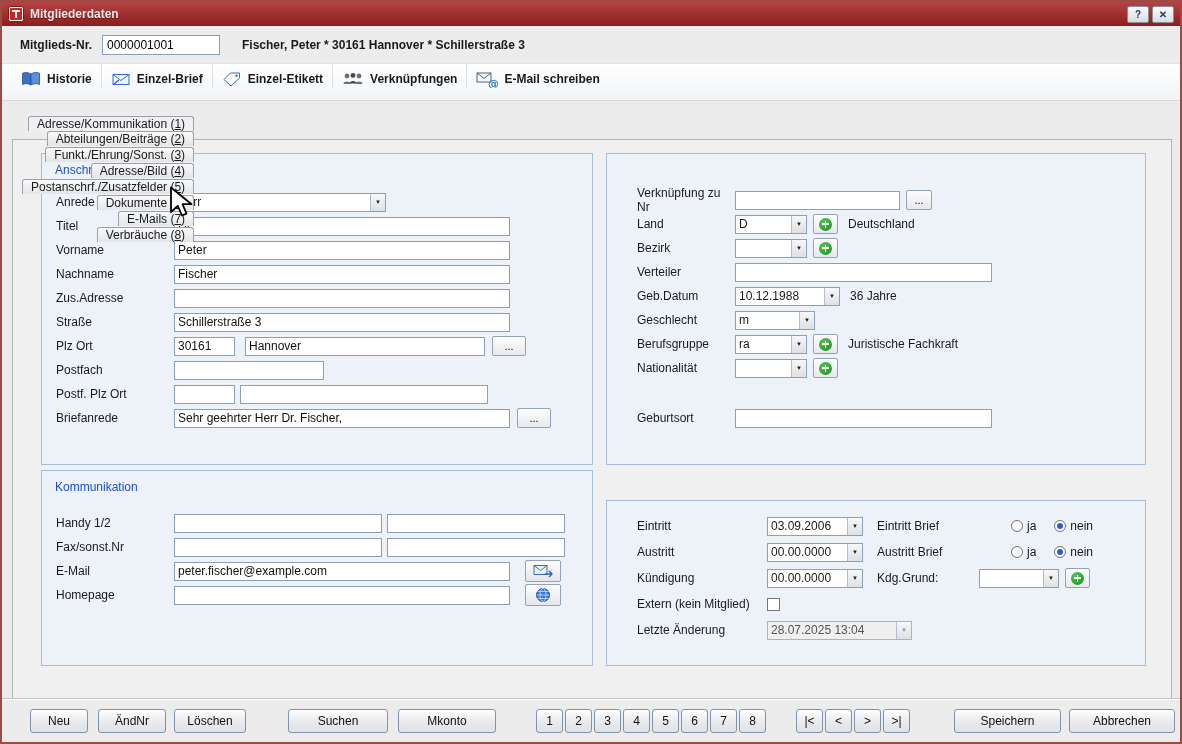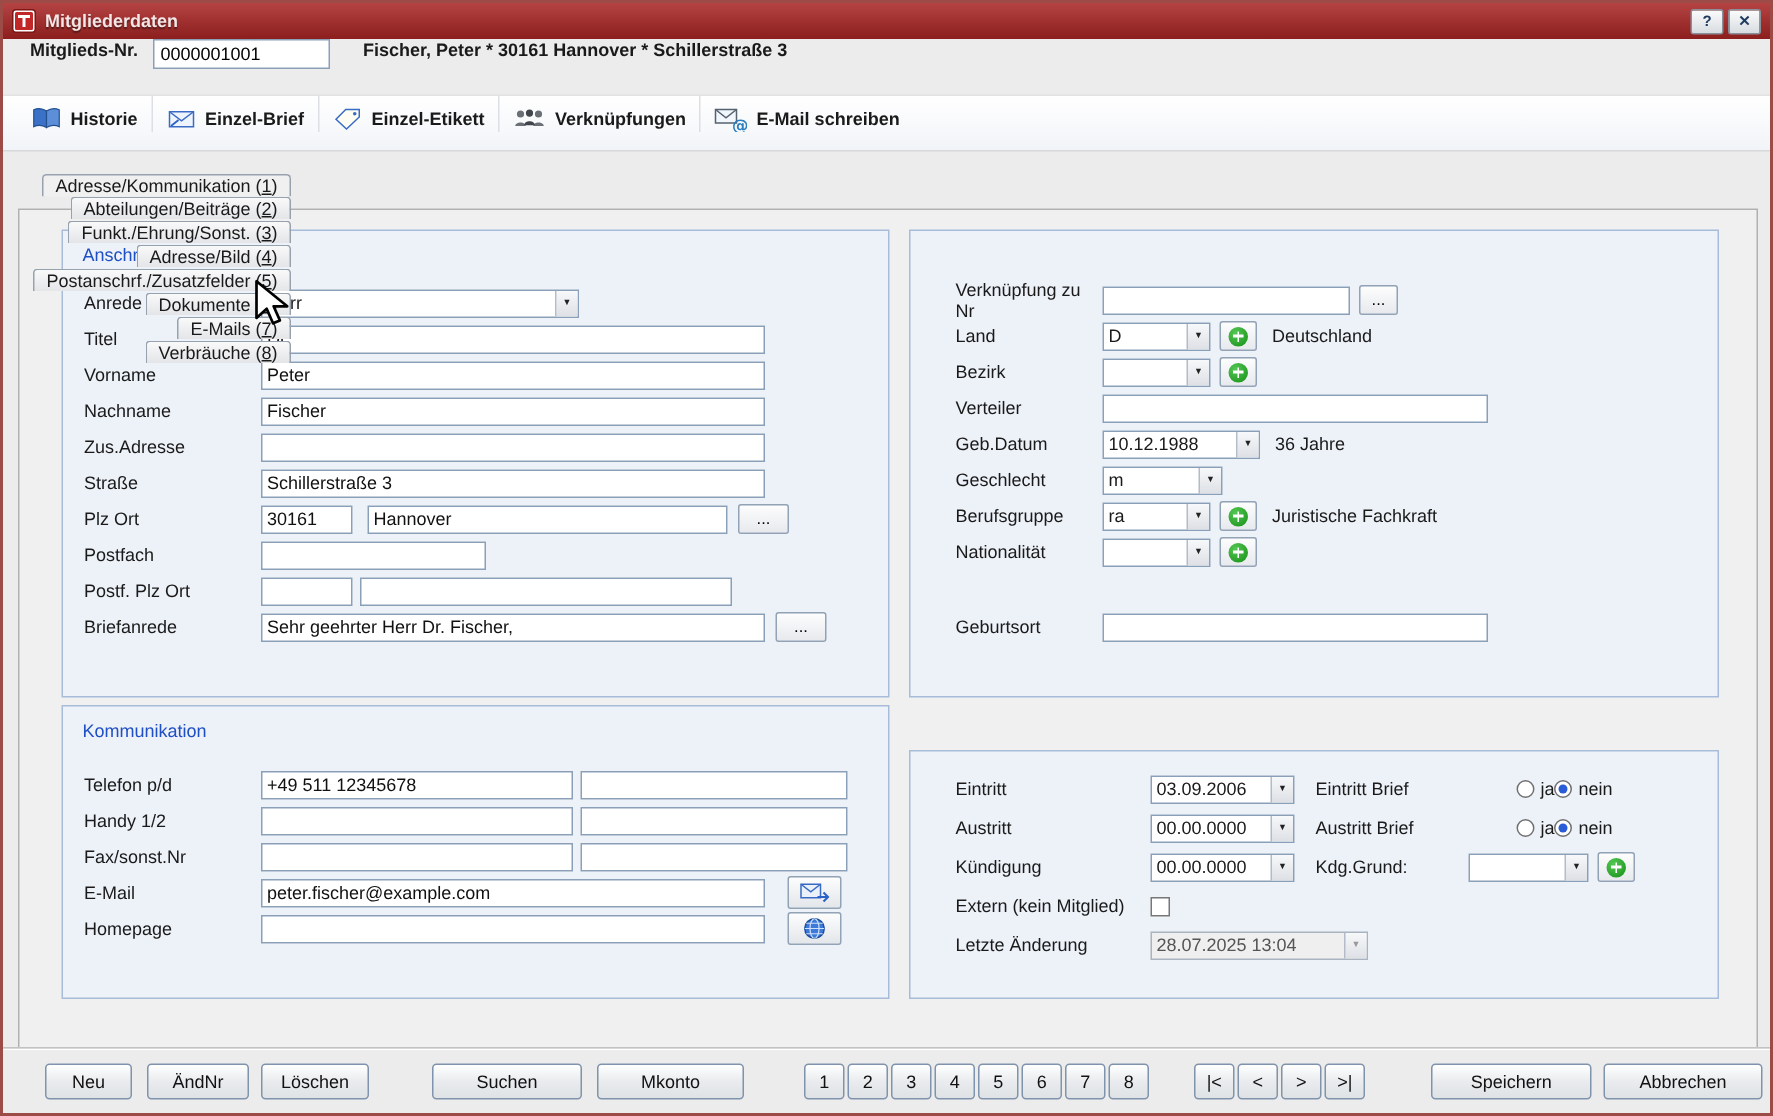--- a/index.html
+++ b/index.html
@@ -3,21 +3,21 @@
 <meta charset="utf-8">
 <style>
 *{margin:0;padding:0;box-sizing:border-box;}
 html,body{width:1182px;height:744px;}
 body{font-family:"Liberation Sans",sans-serif;font-size:12px;color:#1a1a1a;background:#888;}
 .window{position:relative;width:1182px;height:744px;background:#ececec;border:2px solid #9c4b47;overflow:hidden;}
 .titlebar{height:24px;background:linear-gradient(to bottom,#b54343,#8c1e1e);display:flex;align-items:center;padding:0 6px;gap:6px;}
 .title-text{color:#f3e6e6;font-weight:bold;flex:1;font-size:12px;text-shadow:0 1px 1px rgba(0,0,0,.45);}
 .tb-btns{display:flex;gap:3px;}
 .tb-btn{width:22px;height:17px;border:1px solid #8a9099;border-radius:2px;background:linear-gradient(#fbfbfb,#d8dce1);font-size:10px;font-weight:bold;color:#1c3a5e;display:flex;align-items:center;justify-content:center;font-family:inherit;cursor:default;}
-.headerrow{height:37px;display:flex;padding-left:18px;gap:10px;}
+.headerrow{height:37px;display:flex;align-items:center;padding-left:18px;gap:10px;}
 .hlabel{font-weight:bold;}
 .member-input{width:118px;height:20px;border:1px solid #8aa0b8;padding:0 4px;font:12px "Liberation Sans",sans-serif;}
 .summary{font-weight:bold;margin-left:12px;font-size:12px;}
 .toolbar{height:38px;background:linear-gradient(#ffffff,#f1f4f8);border-top:1px solid #e2e2e2;border-bottom:1px solid #d8d8d8;display:flex;align-items:flex-start;padding-left:10px;font-weight:bold;}
 .tool{display:flex;align-items:center;gap:6px;padding:0 9px;height:30px;cursor:default;}
 .tsep{width:1px;height:24px;background:#dcdfe4;}
 .tabstrip{position:absolute;left:20px;top:114px;height:24px;display:flex;align-items:flex-end;z-index:3;flex-direction:column;}
 .tab{height:21px;display:flex;align-items:center;padding:0 8px;border:1px solid #98a2ae;border-bottom:none;border-radius:3px 3px 0 0;background:linear-gradient(#f9f9f9,#e3e5e8);margin-right:2px;margin-bottom:1px;white-space:nowrap;cursor:default;}
 .tab.active{height:24px;background:#f0f0f0;margin-bottom:0;position:relative;z-index:4;}
 .u{text-decoration:underline;}
@@ -47,21 +47,21 @@
 .combo.disabled{background:#efefef;border-color:#aab4c0;color:#555;}
 .combo.disabled .combo-arrow{color:#999;}
 .dots{width:34px;height:20px;margin-left:7px;border:1px solid #93a3b6;border-radius:2px;background:linear-gradient(#fdfdfd,#e7e9ed);font:11px "Liberation Sans",sans-serif;line-height:8px;cursor:default;}
 .dots.small{width:26px;margin-left:6px;}
 .plusbtn{width:25px;height:20px;margin-left:6px;border:1px solid #93a3b6;border-radius:2px;background:linear-gradient(#fdfdfd,#e7e9ed);display:inline-flex;align-items:center;justify-content:center;cursor:default;}
 .plus-ico{width:13px;height:13px;border-radius:50%;background:radial-gradient(circle at 35% 30%,#53c653,#169016);position:relative;}
 .plus-ico::before,.plus-ico::after{content:"";position:absolute;background:#fff;}
 .plus-ico::before{left:5.8px;top:3px;width:1.6px;height:7px;}
 .plus-ico::after{left:3px;top:5.8px;width:7px;height:1.6px;}
 .icobtn{width:36px;height:22px;margin-left:15px;border:1px solid #93a3b6;border-radius:2px;background:linear-gradient(#fdfdfd,#e3e6ea);display:inline-flex;align-items:center;justify-content:center;cursor:default;}
-.radio-pair{display:inline-flex;align-items:center;margin-left:34px;}
+.radio-pair{display:inline-flex;align-items:center;gap:18px;margin-left:34px;}
 .radio-opt{display:inline-flex;align-items:center;gap:4px;}
 .radio{width:12px;height:12px;border:1px solid #707070;border-radius:50%;background:#fff;position:relative;display:inline-block;}
 .radio-pair[data-state="ja"] .r-ja::after,.radio-pair[data-state="nein"] .r-nein::after{content:"";position:absolute;left:2px;top:2px;width:6px;height:6px;border-radius:50%;background:#2b5cd8;}
 .checkbox{width:13px;height:13px;border:1px solid #777;background:#fff;display:inline-block;}
 .sidetext{margin-left:10px;white-space:nowrap;}
 .gap5{margin-left:5px;}.gap10{margin-left:10px;}
 .footer{position:absolute;left:0;right:0;bottom:0;height:44px;background:#ececec;border-top:1px solid #c2c2c2;box-shadow:inset 0 1px 0 #ffffff;display:flex;align-items:center;padding-left:28px;}
 .btn{height:24px;border:1px solid #7f93ac;border-radius:3px;background:linear-gradient(#ffffff,#e9ebee 50%,#dfe2e6);font:12px "Liberation Sans",sans-serif;color:#111;cursor:default;}
 .bw58{width:58px}.bw68{width:68px}.bw72{width:72px}.bw100{width:100px}.bw98{width:98px}.bw107{width:107px}.bw106{width:106px}.bw27{width:27px}
 .ml8{margin-left:8px}.ml10{margin-left:10px}.ml30{margin-left:30px}.ml40{margin-left:40px}.ml42{margin-left:42px}.ml44{margin-left:44px}
@@ -231,25 +231,20 @@
           <span class="flabel">Briefanrede</span>
           <input class="tin w336" value="Sehr geehrter Herr Dr. Fischer," style="">
           <button class="dots">...</button>
         </div>
       </div>
     </div>
 
     <div class="gb gb-komm">
       <span class="gb-title">Kommunikation</span>
       <div class="rows-komm">
-        <div class="frow">
-          <span class="flabel">Telefon p/d</span>
-          <input class="tin w208" value="+49 511 12345678" style="">
-          <input class="tin w178 gap5" value="" style="">
-        </div>
         <div class="frow">
           <span class="flabel">Handy 1/2</span>
           <input class="tin w208" value="" style="">
           <input class="tin w178 gap5" value="" style="">
         </div>
         <div class="frow">
           <span class="flabel">Fax/sonst.Nr</span>
           <input class="tin w208" value="" style="">
           <input class="tin w178 gap5" value="" style="">
         </div>

